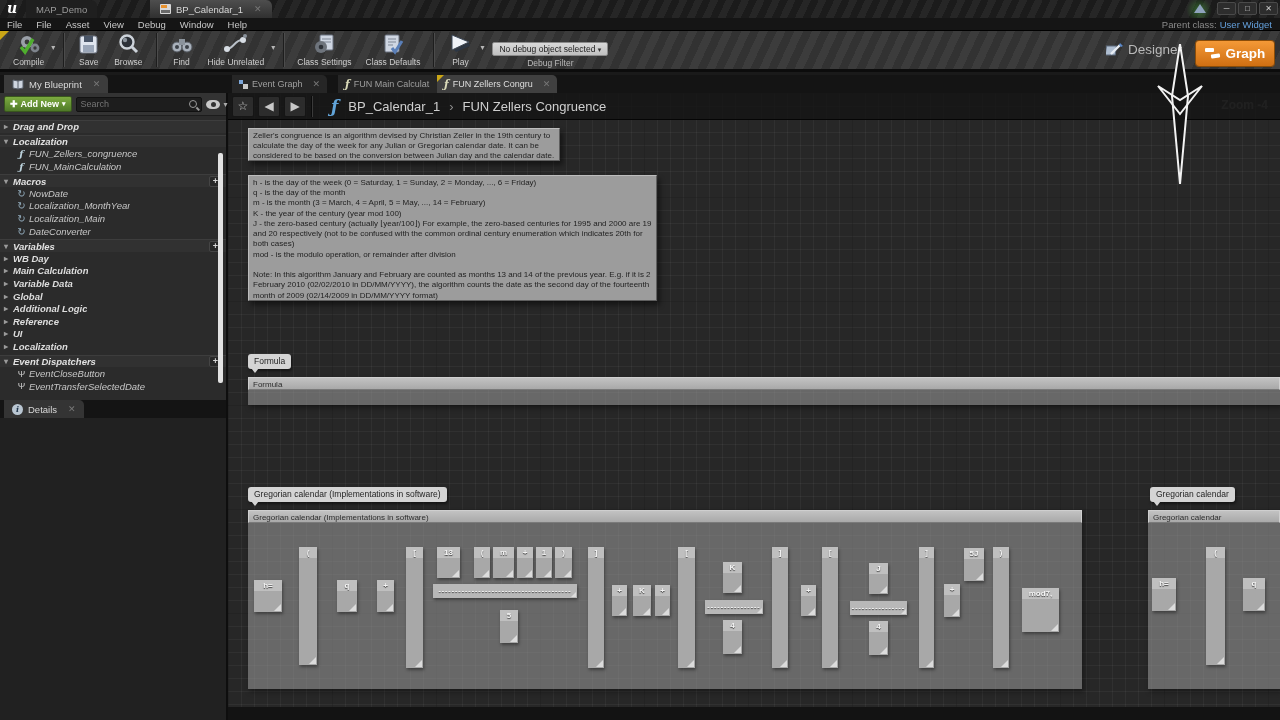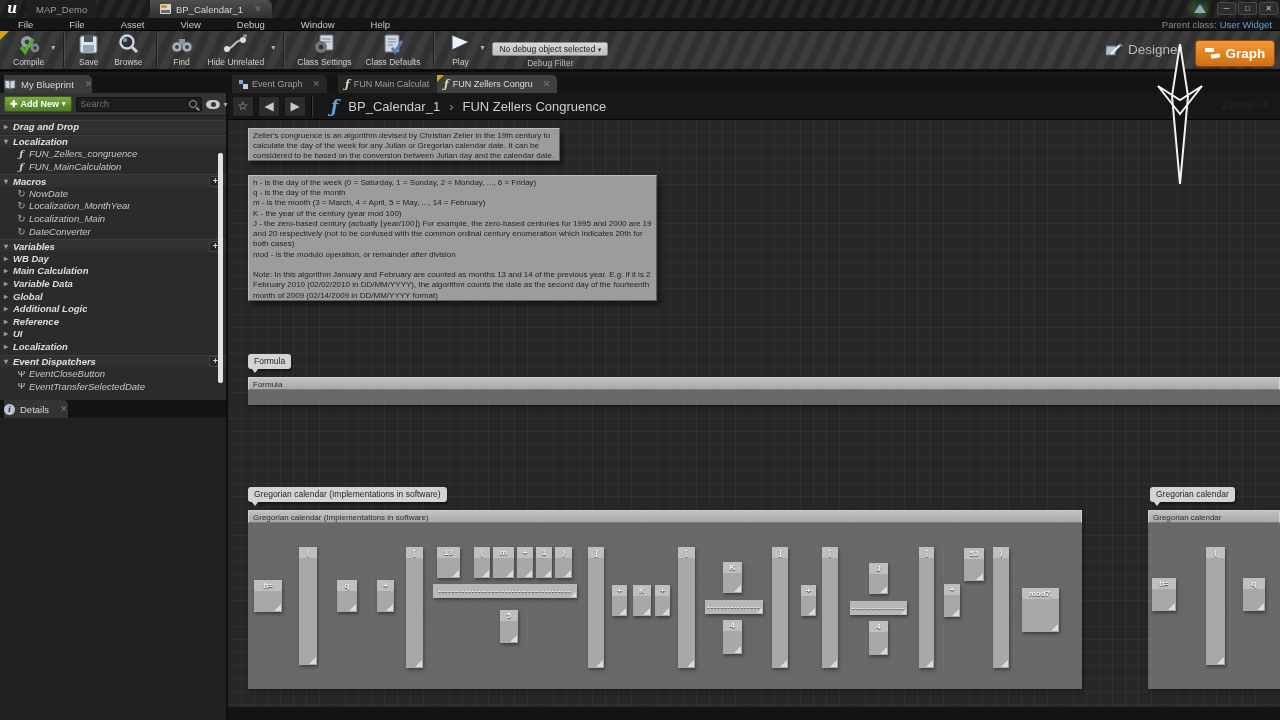--- a/index.html
+++ b/index.html
@@ -16,21 +16,21 @@
   .tab-close { color:#777; font-size:9px; margin-left:6px; }
   .widget-icon { width:11px; height:10px; background:#d8d8d8; border-radius:1px; position:relative; }
   .widget-icon::before { content:""; position:absolute; left:1px; top:1px; width:6px; height:3px; background:#e8922e; }
   .widget-icon::after { content:""; position:absolute; left:1px; bottom:1px; width:9px; height:3px; background:#6a6a6a; }
   .pyramid-glow { position:absolute; width:26px; height:26px; border-radius:50%; background:radial-gradient(circle,rgba(70,160,60,0.55),rgba(70,160,60,0) 70%); top:-3px; left:1186px; }
   .pyramid { position:absolute; left:1194px; top:4px; width:0; height:0; border-left:6px solid transparent; border-right:6px solid transparent; border-bottom:9px solid #8fa3bd; }
   .win-btn { position:absolute; top:2px; width:19px; height:13px; background:#2d2d2d; border:1px solid #4a4a4a; color:#cfcfcf; font-size:8px; line-height:11px; text-align:center; border-radius:2px; }
 
   
   .menubar { position:absolute; top:18px; left:0; width:1280px; height:13px; background:#151515; border-bottom:1px solid #000; display:flex; align-items:center; }
-  .menu-item { color:#c8c8c8; font-size:9.5px; padding:0 18px;text-align:center; }
+  .menu-item { color:#c8c8c8; font-size:9.5px; padding:0 7px;text-align:center; }
   .parent-class { position:absolute; right:8px; top:0; height:13px; display:flex; align-items:center; font-size:9.5px; }
   .pc-label { color:#8a8a8a; margin-right:3px; }
   .pc-value { color:#64a0dc; }
 
   
   .toolbar { position:absolute; top:31px; left:0; width:1280px; height:41px;
     background:repeating-linear-gradient(115deg,#3c3c3c 0 8px,#323232 8px 16px); border-bottom:3px solid #0c0c0c; }
   .tb-corner { position:absolute; left:0; top:0; width:0; height:0; border-top:9px solid #caa616; border-right:9px solid transparent; }
   .tb-row { position:absolute; left:6px; top:2px; height:36px; display:flex; align-items:flex-start; }
   .tb-btn { display:flex; flex-direction:column; align-items:center; margin:0 7px; }
@@ -45,21 +45,21 @@
 
   
   .mode-designer { position:absolute; left:1106px; top:42px; display:flex; align-items:center; gap:5px; color:#b9b9b9; font-size:13.5px; z-index:30; }
   .mode-graph { position:absolute; left:1196px; top:41px; width:78px; height:25px; background:linear-gradient(#f49937,#cf6f12); border-radius:3px; display:flex; align-items:center; justify-content:center; gap:5px; color:#fff; font-size:13.5px; font-weight:bold; z-index:30; box-shadow:0 0 0 1px #8a4c08; }
   .cubasis { position:absolute; left:1098px; top:62px; width:182px; color:#f5f5f5; font-size:36px; font-weight:bold; letter-spacing:0px; z-index:40; text-shadow:0 2px 3px rgba(0,0,0,0.6); pointer-events:none; font-stretch:condensed; }
   .cubasis-spike { position:absolute; left:1148px; top:44px; z-index:41; pointer-events:none; }
   .zoom-label { position:absolute; right:12px; top:98px; color:#6f6f6f; font-size:12px; font-weight:bold; z-index:5; }
 
   
   .panel-tabbar { position:absolute; top:75px; left:0; width:1280px; height:18px; background:#141414; }
-  .panel-tab { position:absolute; top:0; height:18px; display:flex; align-items:center; gap:5px; padding:0 0; font-size:9.5px; color:#9f9f9f; background:#232323; border-radius:0 5px 0 0; }
+  .panel-tab { position:absolute; top:0; height:18px; display:flex; align-items:center; gap:5px; padding:0 8px; font-size:9.5px; color:#9f9f9f; background:#232323; border-radius:0 5px 0 0; }
   .panel-tab.active { background:#3c3c3c; color:#d8d8d8; }
   .doc-tab { position:absolute; top:0; height:18px; display:flex; align-items:center; gap:4px; padding:0 7px; font-size:9px; color:#9f9f9f; background:#262626; border-radius:0 5px 0 0; }
   .doc-tab.active { background:#404040; color:#dedede; }
   .doc-tab.active::before { content:""; position:absolute; left:0; top:0; border-top:7px solid #caa616; border-right:7px solid transparent; }
   .f-glyph { font-family:"DejaVu Serif",serif; font-style:italic; font-weight:bold; }
   .eg-icon { width:9px; height:9px; position:relative; }
   .eg-icon::before { content:""; position:absolute; left:0; top:0; width:4px; height:4px; background:#7da7d9; }
   .eg-icon::after { content:""; position:absolute; right:0; bottom:0; width:5px; height:5px; background:#c9c9c9; }
 
   

